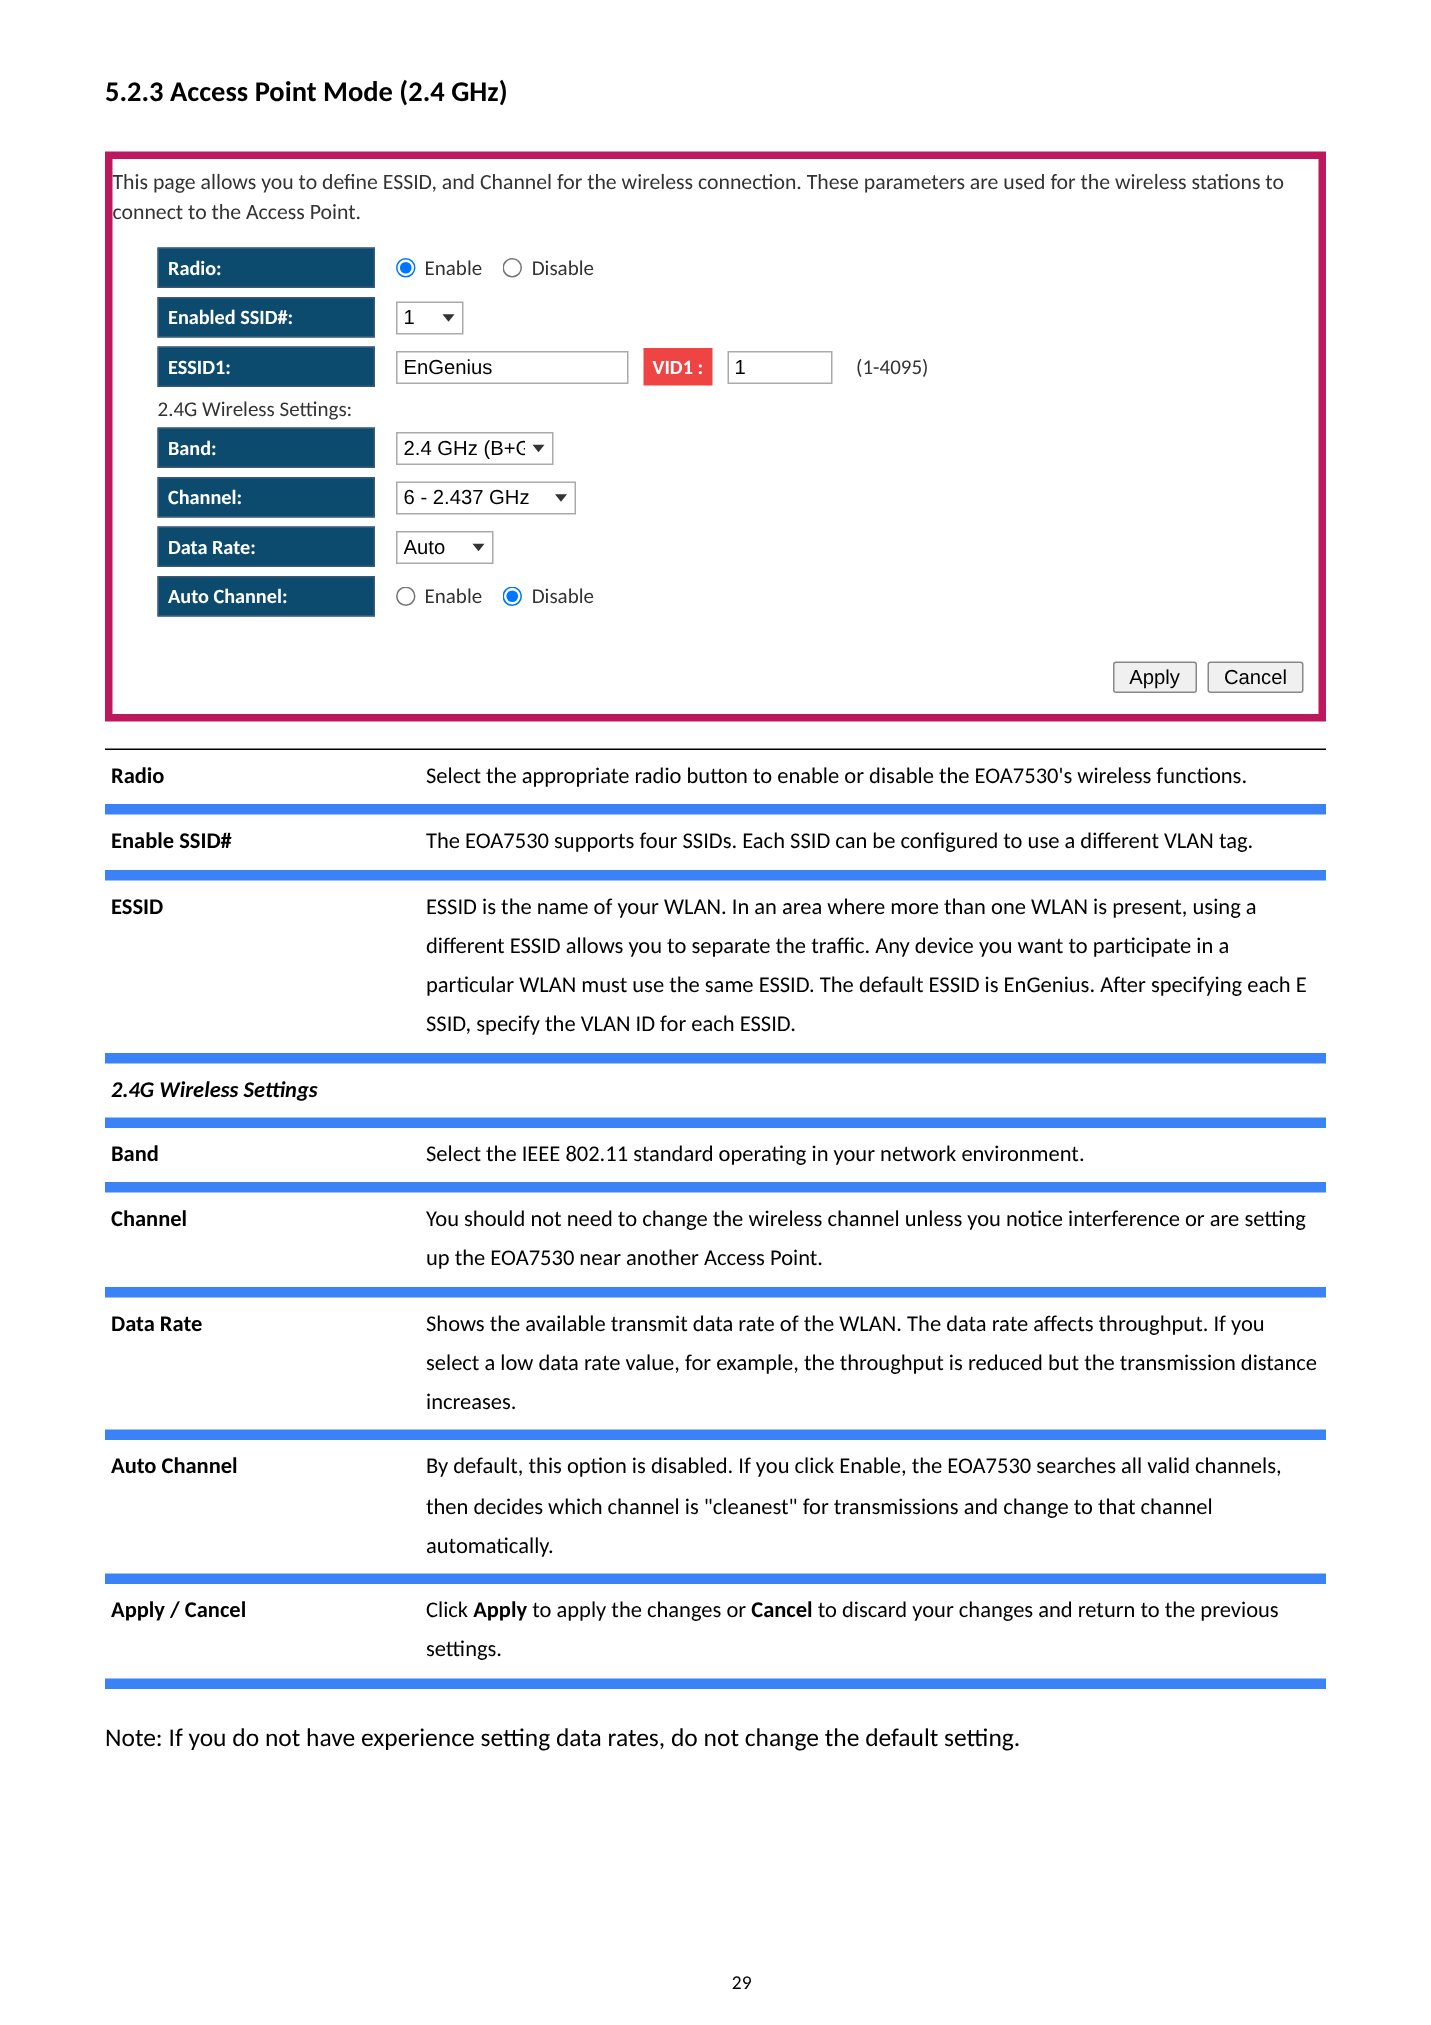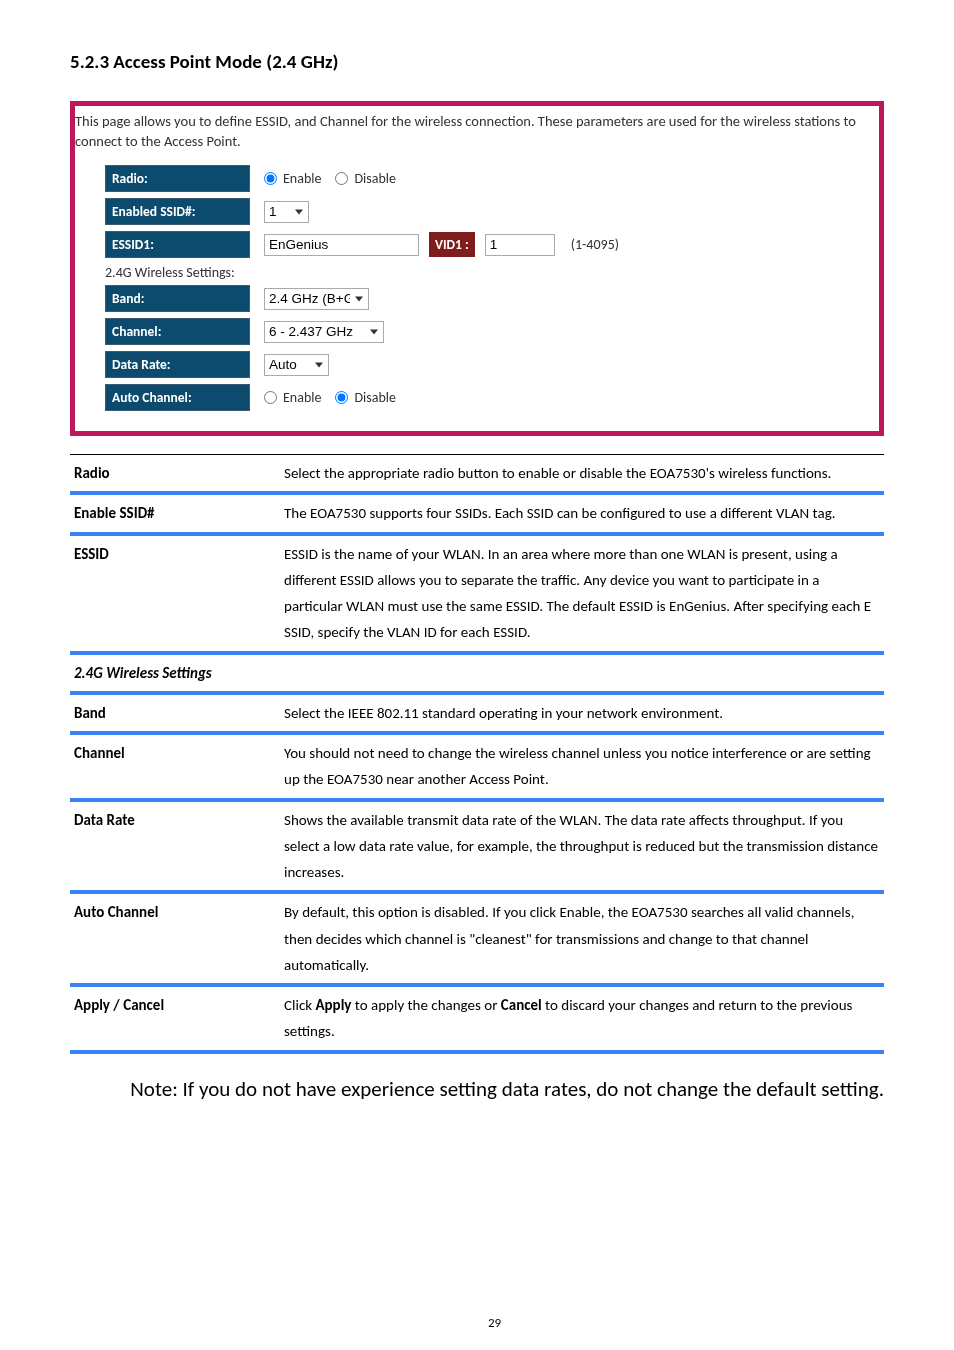--- a/index.html
+++ b/index.html
@@ -64,21 +64,21 @@
     border: 1px solid #aaa;
     background: #fff;
     height: 22px;
   }
   .select-small { width: 45px; }
   .select-med { width: 105px; }
   .select-med2 { width: 120px; }
   .select-auto { width: 65px; }
   .essid-input { width: 155px; }
   .vid-tag {
-    background: #7f1d1d;
+    background: #ef4444;
     color: #fff;
     padding: 3px 6px;
     font-weight: bold;
     font-size: 13.5px;
     height: 25px;
     display: inline-flex;
     align-items: center;
   }
   .vid-input { width: 70px; }
   .hint { color: #333; margin-left: 6px; }
@@ -101,34 +101,33 @@
     width: 100%;
     border-collapse: collapse;
     margin-top: 2px;
   }
   table.defs td {
     vertical-align: top;
     padding: 5px 4px;
     font-size: 15px;
     line-height: 1.75;
   }
-  table.defs tr { border-bottom: 4px solid #3b82f6; }
+  table.defs tr { border-bottom: 7px solid #3b82f6; }
   table.defs tr:first-child { border-top: 1px solid #000; }
   table.defs td.term {
     width: 210px;
     font-weight: bold;
   }
   table.defs td.subhead {
     font-weight: bold;
     font-style: italic;
   }
   .note {
     margin-top: 22px;
-    font-size: 21px;
-    text-align: right;
+    font-size: 17px;
   }
   .page-num {
     position: absolute;
     bottom: 20px;
     left: 0; right: 0;
     text-align: center;
     font-size: 13px;
     margin-left: 35px;
   }
   
@@ -226,20 +225,24 @@
     <div class="form-control-area">
       <span class="radio-row">
         <input type="radio" style="">
         <label>Enable</label>
         <input type="radio" checked="" style="">
         <label>Disable</label>
       </span>
     </div>
   </div>
 
+  <div class="btnrow">
+    <button class="btn">Apply</button>
+    <button class="btn">Cancel</button>
+  </div>
 </div>
 
 <table class="defs">
   <tbody>
       <tr>
         <td class="term">Radio</td>
         <td>Select the appropriate radio button to enable or disable the EOA7530's wireless functions.</td>
       </tr>
   <tr>
         <td class="term">Enable SSID#</td>

